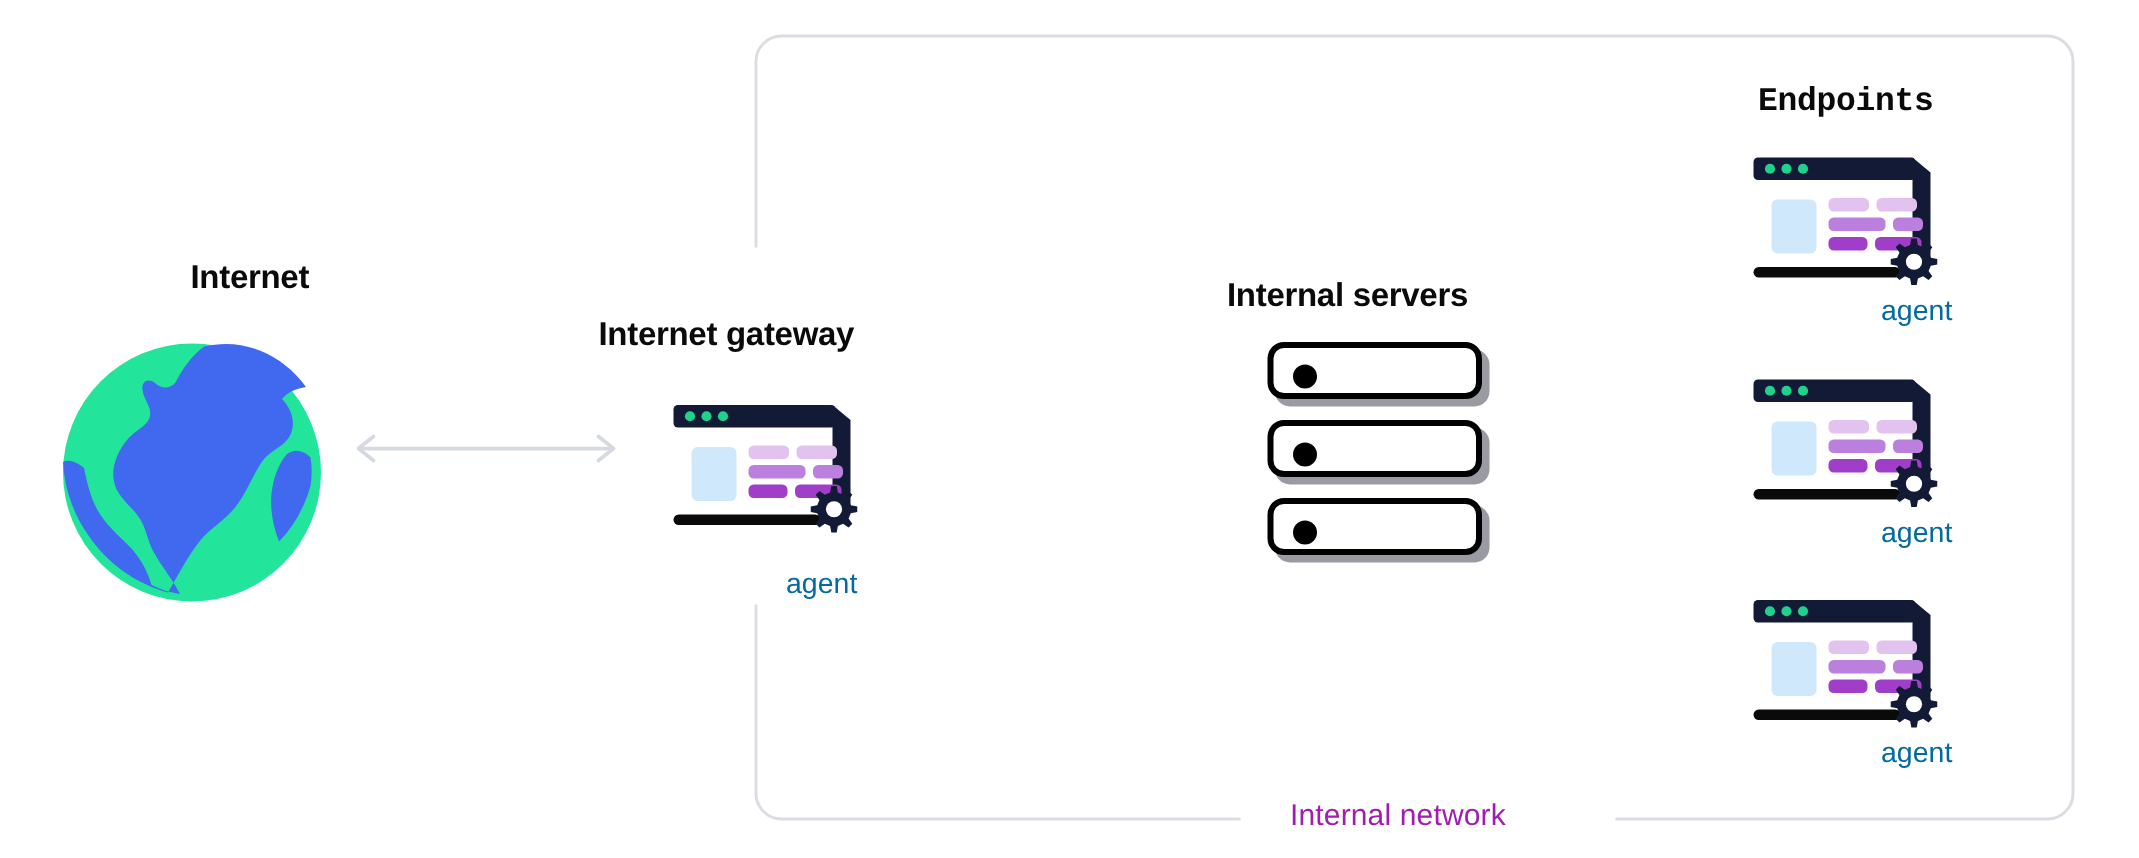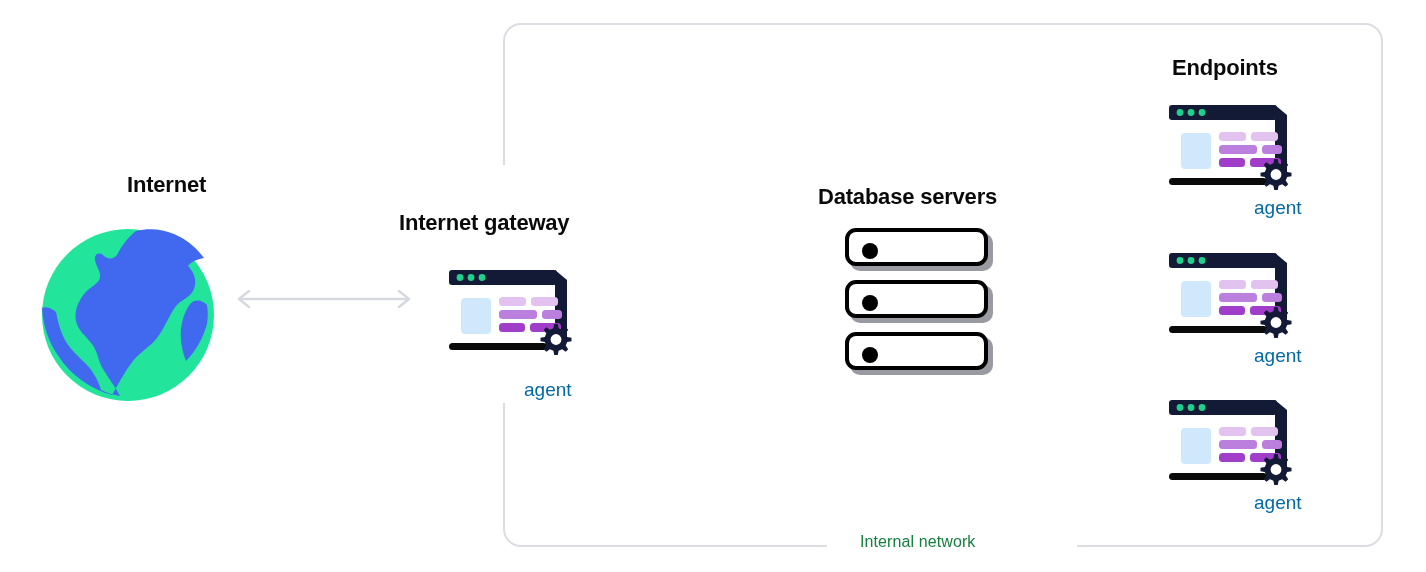--- a/index.html
+++ b/index.html
@@ -42,39 +42,39 @@
     left: 827px;
     top: 538px;
     width: 250px;
     height: 12px;
     background: #ffffff;
   }
   #internal-network-label {
     position: absolute;
     left: 860px;
     top: 533px;
-    font-size: 16px;
-    color: #15803d;
+    font-size: 20px;
+    color: #a21caf;
     letter-spacing: 0.1px;
     white-space: nowrap;
   }
 
   
   .section-heading {
     position: absolute;
     font-size: 22px;
     font-weight: bold;
     color: #0a0a0a;
     white-space: nowrap;
     letter-spacing: -0.2px;
   }
   #internet-heading       { left: 79px;  top: 172px; margin-left: 48px; }
   #gateway-heading        { left: 399px; top: 210px; }
   #db-heading             { left: 818px; top: 184px; }
-  #endpoints-heading      { left: 1172px; top: 55px; }
+  #endpoints-heading      { left: 1172px; top: 55px; font-family: Liberation Mono, monospace; }
 
   
   #globe-icon {
     position: absolute;
     left: 41px;
     top: 228px;
     width: 174px;
     height: 174px;
   }
 
@@ -251,21 +251,21 @@
         L8.9 25.2 L5.3 27.7 L2.8 25.2 L5.3 21.6
         L3.8 18.1 L-0.5 17.3 L-0.5 13.7 L3.8 12.9
         L5.3 9.4 L2.8 5.8 L5.3 3.3 L8.9 5.8
         L12.4 4.3 Z"></path>
       <circle cx="15" cy="15.5" r="5.4" fill="#ffffff"></circle>
     </g>
   </svg>
   <div class="agent-label">agent</div>
 </div>
 
-<div id="db-heading" class="section-heading">Database servers</div>
+<div id="db-heading" class="section-heading">Internal servers</div>
 
 <div id="database-servers">
   <div class="db-unit">
     <div class="db-shadow"></div>
     <div class="db-body">
       <div class="db-dot"></div>
     </div>
   </div>
   <div class="db-unit">
     <div class="db-shadow"></div>

